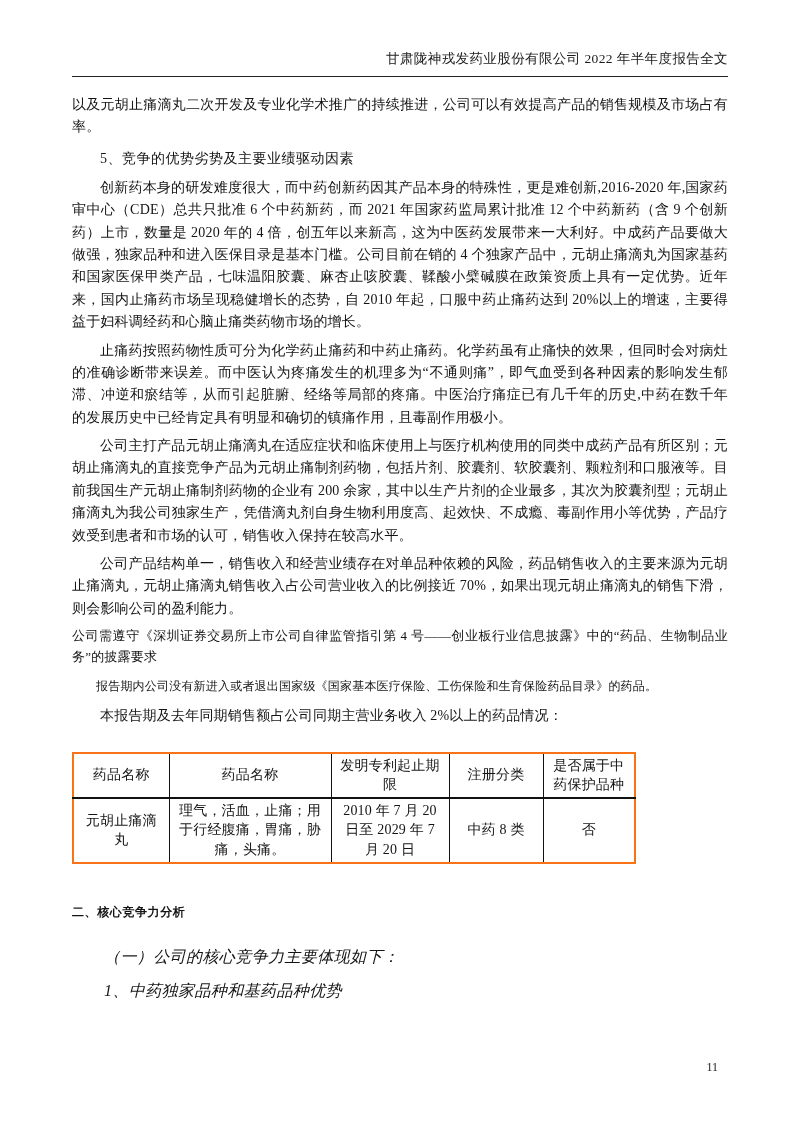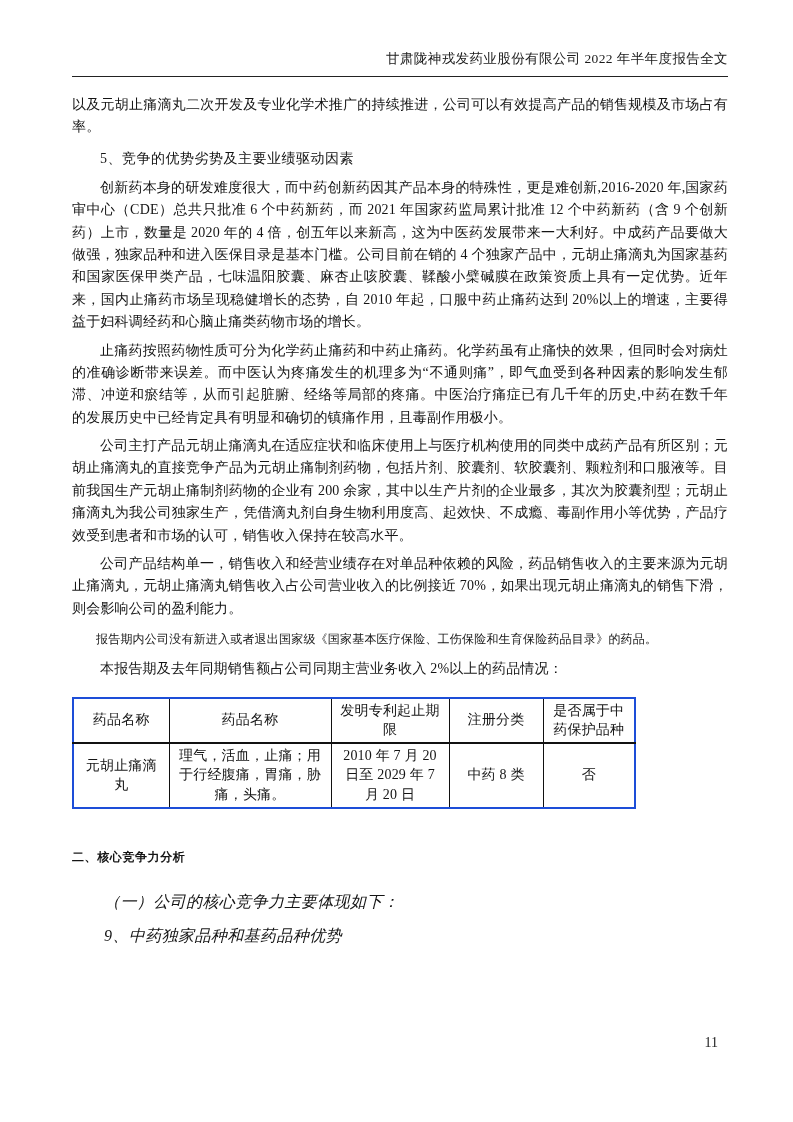--- a/index.html
+++ b/index.html
@@ -59,22 +59,22 @@
     text-align: justify;
     margin-top: 2px;
     text-indent: 2em;
     letter-spacing: 0.2px;
   }
   .lead-p { margin-top: 1px; }
   .drug-table {
     border-collapse: collapse;
     table-layout: fixed;
     width: 562px;
-    margin-top: 16px;
-    border: 2px solid #1d4ed8;
+    margin-top: 24px;
+    border: 2px solid #f97316;
   }
   .drug-table th, .drug-table td {
     border: 1px solid #111;
     font-size: 14px;
     font-weight: normal;
     text-align: center;
     vertical-align: middle;
     padding: 2px 8px;
     letter-spacing: 0.2px;
     line-height: 1.4;
@@ -97,23 +97,23 @@
   .section-sub {
     font-size: 16px;
     margin-top: 26px;
     text-indent: 2em;
     letter-spacing: 0.4px;
     font-style: italic;
   }
   .section-sub2 { margin-top: 13px; }
   .page-number {
     position: absolute;
-    top: 1035px;
+    top: 1060px;
     right: 74px;
-    font-size: 14px;
+    font-size: 12px;
     color: #222;
   }
 </style>
 </head>
 <body>
 
 <div class="page">
 
   <div class="header-title">甘肃陇神戎发药业股份有限公司 2022 年半年度报告全文</div>
   <hr class="header-rule">
@@ -123,20 +123,21 @@
   <p class="sub-heading">5、竞争的优势劣势及主要业绩驱动因素</p>
 
   <p class="body-p indent after-heading">创新药本身的研发难度很大，而中药创新药因其产品本身的特殊性，更是难创新,2016-2020 年,国家药审中心（CDE）总共只批准 6 个中药新药，而 2021 年国家药监局累计批准 12 个中药新药（含 9 个创新药）上市，数量是 2020 年的 4 倍，创五年以来新高，这为中医药发展带来一大利好。中成药产品要做大做强，独家品种和进入医保目录是基本门槛。公司目前在销的 4 个独家产品中，元胡止痛滴丸为国家基药和国家医保甲类产品，七味温阳胶囊、麻杏止咳胶囊、鞣酸小檗碱膜在政策资质上具有一定优势。近年来，国内止痛药市场呈现稳健增长的态势，自 2010 年起，口服中药止痛药达到 20%以上的增速，主要得益于妇科调经药和心脑止痛类药物市场的增长。</p>
 
   <p class="body-p indent">止痛药按照药物性质可分为化学药止痛药和中药止痛药。化学药虽有止痛快的效果，但同时会对病灶的准确诊断带来误差。而中医认为疼痛发生的机理多为“不通则痛”，即气血受到各种因素的影响发生郁滞、冲逆和瘀结等，从而引起脏腑、经络等局部的疼痛。中医治疗痛症已有几千年的历史,中药在数千年的发展历史中已经肯定具有明显和确切的镇痛作用，且毒副作用极小。</p>
 
   <p class="body-p indent">公司主打产品元胡止痛滴丸在适应症状和临床使用上与医疗机构使用的同类中成药产品有所区别；元胡止痛滴丸的直接竞争产品为元胡止痛制剂药物，包括片剂、胶囊剂、软胶囊剂、颗粒剂和口服液等。目前我国生产元胡止痛制剂药物的企业有 200 余家，其中以生产片剂的企业最多，其次为胶囊剂型；元胡止痛滴丸为我公司独家生产，凭借滴丸剂自身生物利用度高、起效快、不成瘾、毒副作用小等优势，产品疗效受到患者和市场的认可，销售收入保持在较高水平。</p>
 
   <p class="body-p indent">公司产品结构单一，销售收入和经营业绩存在对单品种依赖的风险，药品销售收入的主要来源为元胡止痛滴丸，元胡止痛滴丸销售收入占公司营业收入的比例接近 70%，如果出现元胡止痛滴丸的销售下滑，则会影响公司的盈利能力。</p>
 
+  <p class="note-p">公司需遵守《深圳证券交易所上市公司自律监管指引第 4 号——创业板行业信息披露》中的“药品、生物制品业务”的披露要求</p>
 
   <p class="wide-p">报告期内公司没有新进入或者退出国家级《国家基本医疗保险、工伤保险和生育保险药品目录》的药品。</p>
 
   <p class="body-p indent lead-p">本报告期及去年同期销售额占公司同期主营业务收入 2%以上的药品情况：</p>
 
   <table class="drug-table">
     <colgroup>
       <col class="col-name">
         <col class="col-func">
         <col class="col-patent">
@@ -160,16 +161,16 @@
         <td>中药 8 类</td>
         <td>否</td>
       </tr>
     </tbody>
   </table>
 
   <p class="section-heading">二、核心竞争力分析</p>
 
   <p class="section-sub">（一）公司的核心竞争力主要体现如下：</p>
 
-  <p class="section-sub section-sub2">9、中药独家品种和基药品种优势</p>
+  <p class="section-sub section-sub2">1、中药独家品种和基药品种优势</p>
 
   <span class="page-number">11</span>
 </div>
 
 </body></html>

